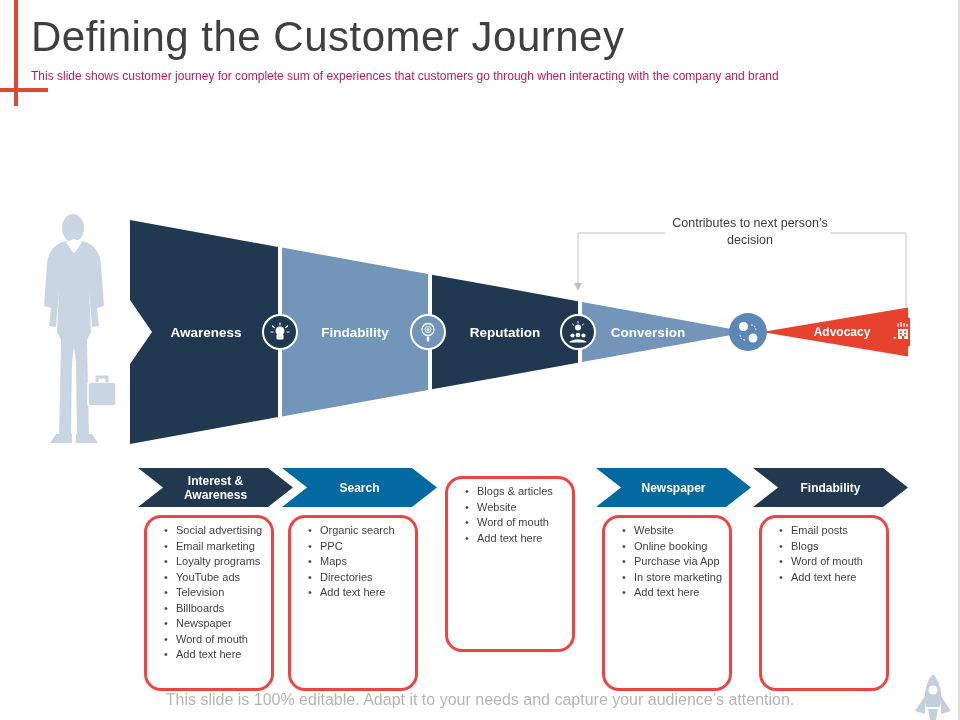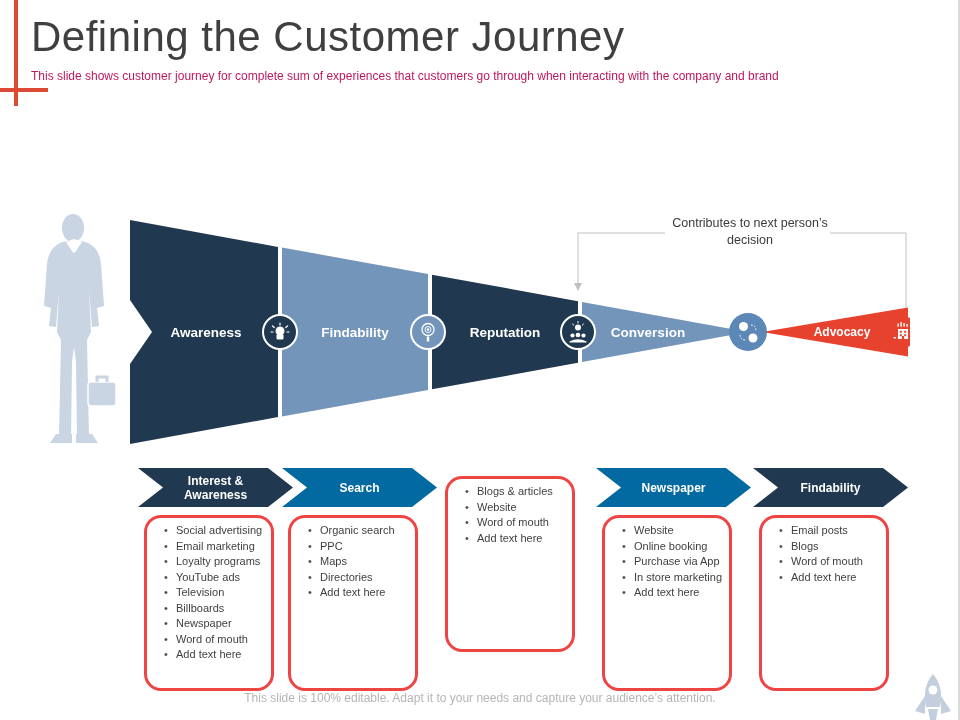--- a/index.html
+++ b/index.html
@@ -27,21 +27,21 @@
   .banner { position:relative; width:155px; height:39px; display:flex; align-items:center; justify-content:center;
             text-align:center; color:#fff; font-weight:bold; font-size:12px; line-height:14px; padding:0 27px;
             clip-path:polygon(0 0, 130px 0, 155px 50%, 130px 100%, 0 100%, 25px 50%); }
   .banner.dark { background:#213950; }
   .banner.light { background:#0369a1; }
   .box { margin:8px 0 0 6px; width:130px; height:176px; background:#fff; border:3px solid #ef4444; border-radius:17px; overflow:hidden; }
   .box ul { list-style:none; padding:5px 6px 0 16px; }
   .box li { position:relative; padding-left:13px; font-size:11px; line-height:15.5px; color:#3f3f3f; }
   .box li::before { content:"\2022"; position:absolute; left:1px; top:0; color:#505050; }
 
-  .footer { position:absolute; left:0; top:691px; width:960px; text-align:center; font-size:12px; color:#b5b5b5; }
+  .footer { position:absolute; left:0; top:691px; width:960px; text-align:center; font-size:16px; color:#b5b5b5; }
   .rocket { position:absolute; left:911px; top:673px; }
   .right-edge { position:absolute; right:0; top:0; width:2px; height:720px; background:#dcdcdc; }
 </style>
 </head>
 <body>
 
 <div class="slide">
 
   <div class="accent-cross">
     <div class="v"></div>

